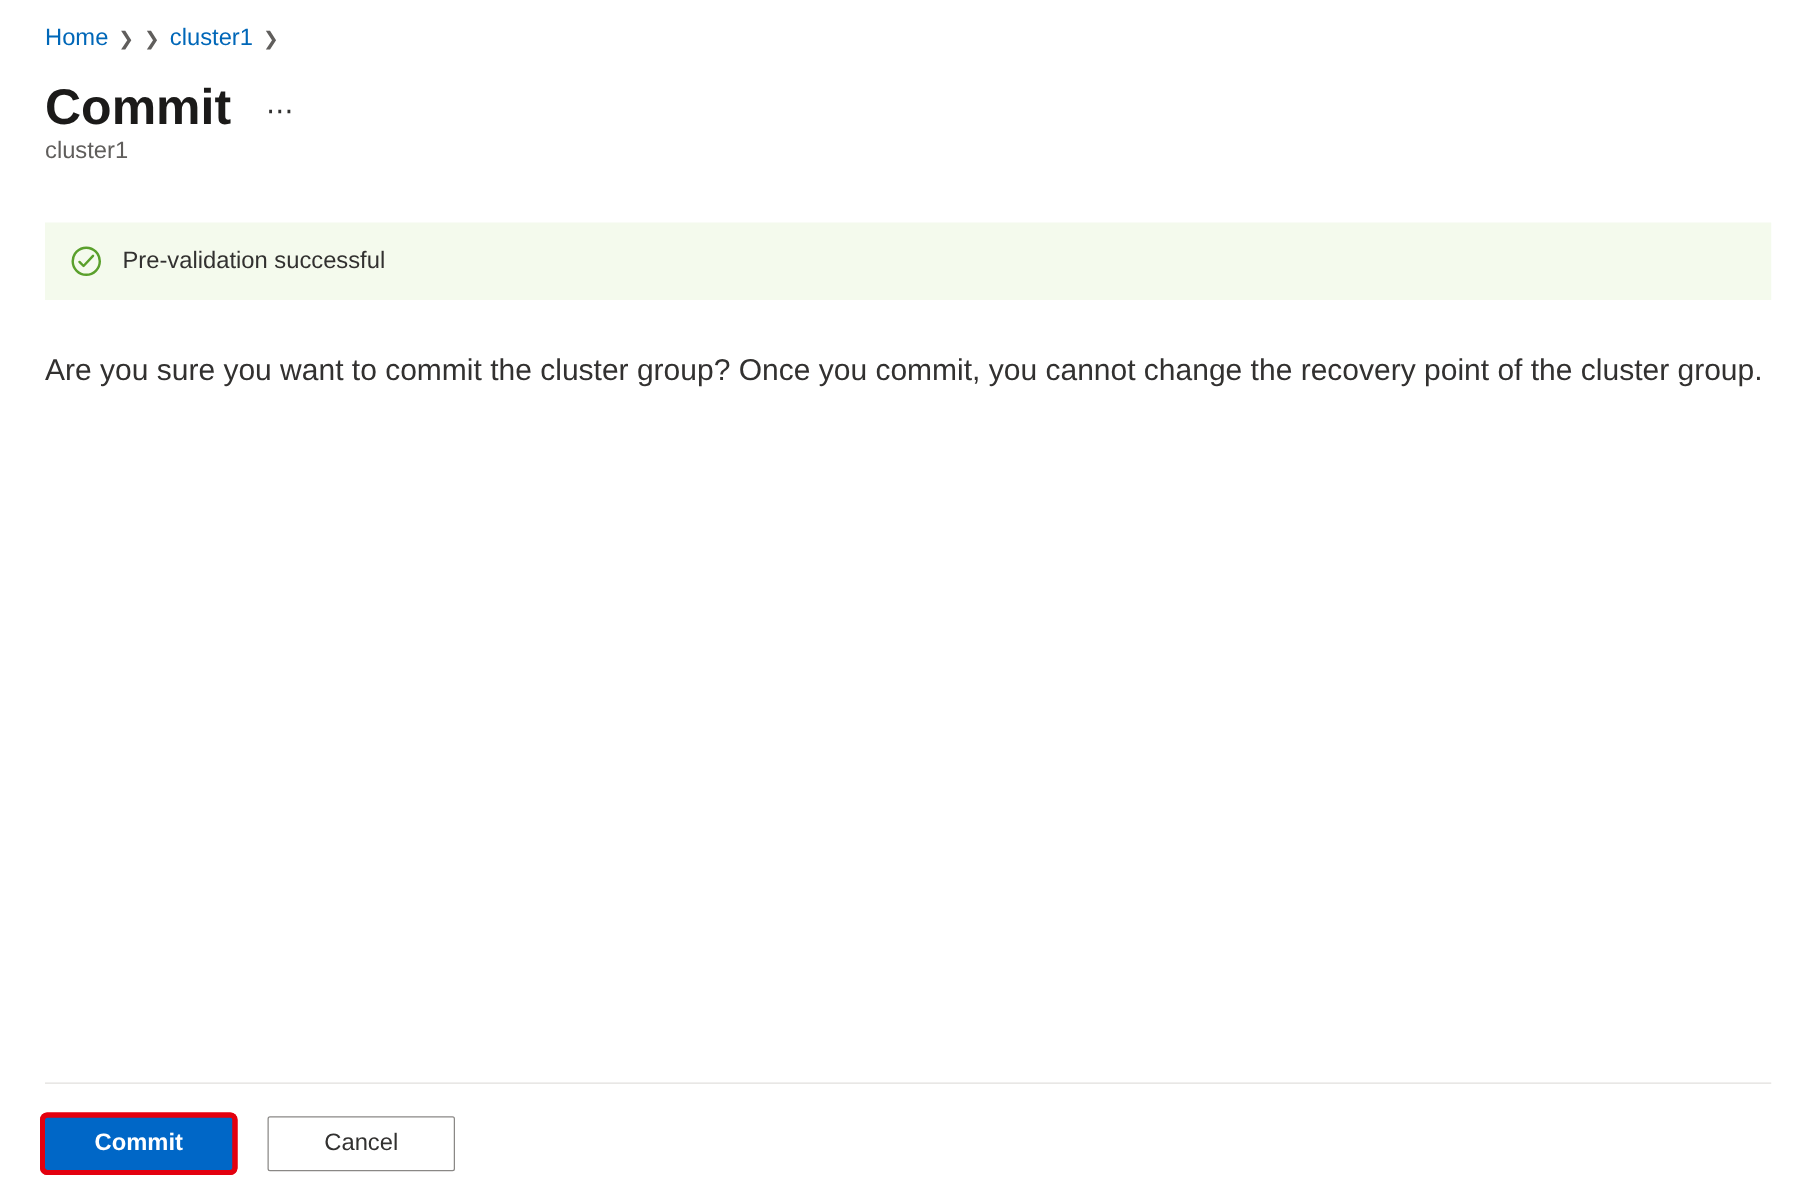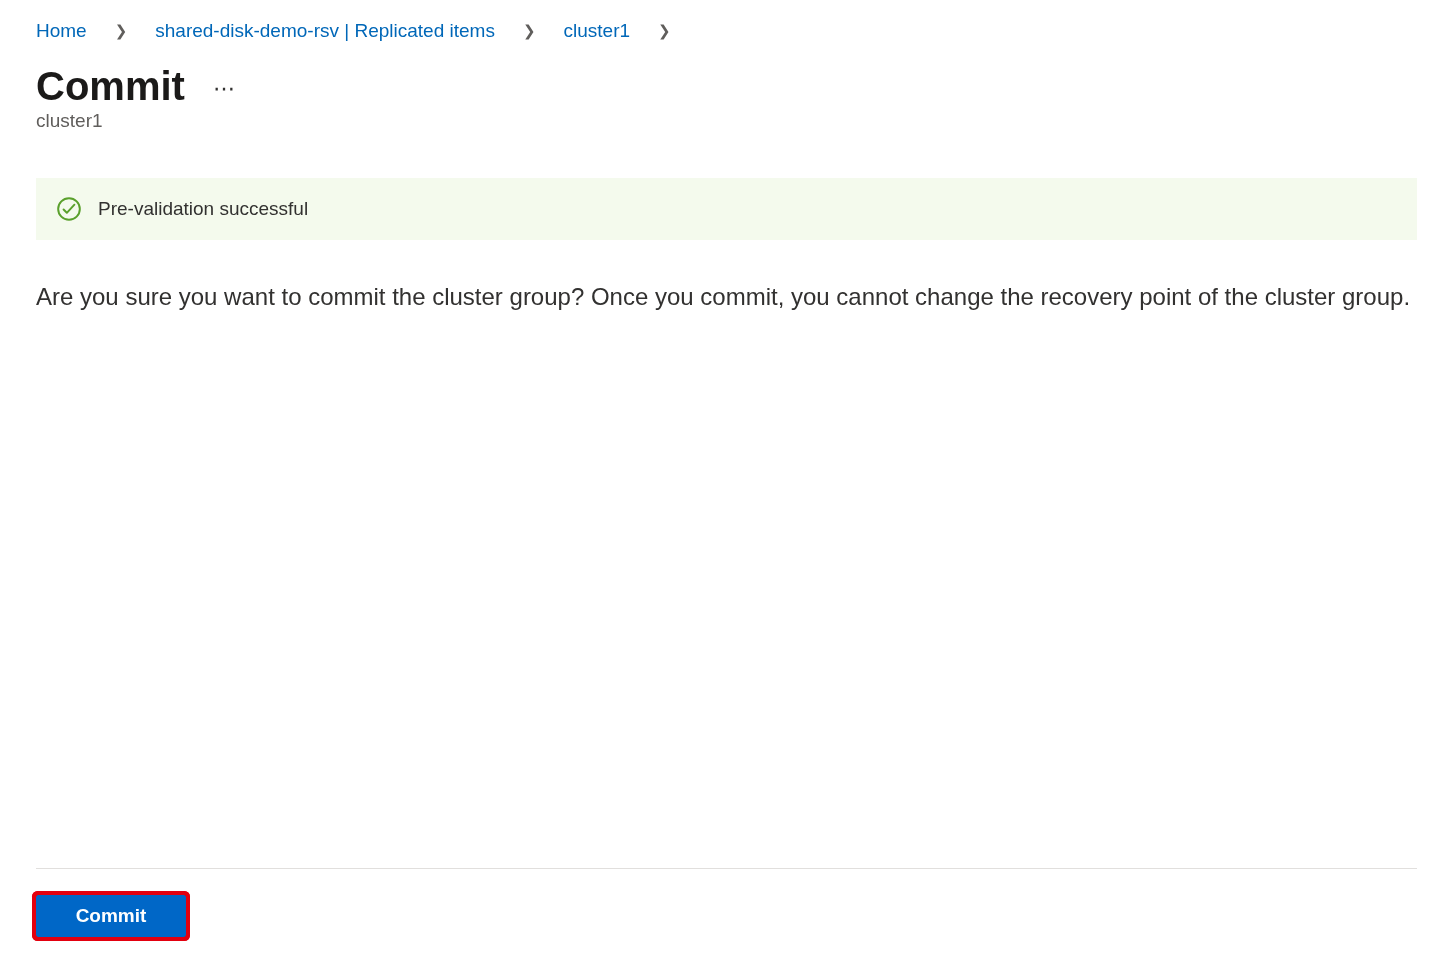--- a/index.html
+++ b/index.html
@@ -13,21 +13,21 @@
       width: 1453px;
       height: 957px;
       padding: 20px 36px;
       color: #323130;
       display: flex;
       flex-direction: column;
     }
     .breadcrumb {
       display: flex;
       align-items: center;
-      gap: 28px;
+      gap: 8px;
       font-size: 19px;
       margin-bottom: 22px;
       flex-wrap: wrap;
       text-align: center;
     }
     .breadcrumb a {
       color: #0067b8;
       text-decoration: none;
       cursor: pointer;
     }
@@ -120,21 +120,20 @@
       border: 1px solid #8a8886;
       min-width: 150px;
     }
   </style>
 </head>
 <body>
 
 <nav class="breadcrumb">
   <a>Home</a>
   <span class="chevron">❯</span>
-  <a>shared-disk-demo-rsv | Replicated items</a>
   <span class="chevron">❯</span>
   <a>cluster1</a>
   <span class="chevron">❯</span>
 </nav>
 
 <div class="title-row">
   <h1 class="page-title">Commit</h1>
   <span class="more-dots">⋯</span>
 </div>
 <div class="subtitle">cluster1</div>
@@ -150,13 +149,14 @@
 </div>
 
 <p class="confirm-text">Are you sure you want to commit the cluster group? Once you commit, you cannot change the recovery point of the cluster group.</p>
 
 <div class="spacer"></div>
 
 <hr class="footer-separator">
 
 <div class="footer-actions">
   <button class="btn-primary">Commit</button>
+  <button class="btn-secondary">Cancel</button>
 </div>
 
 </body></html>

